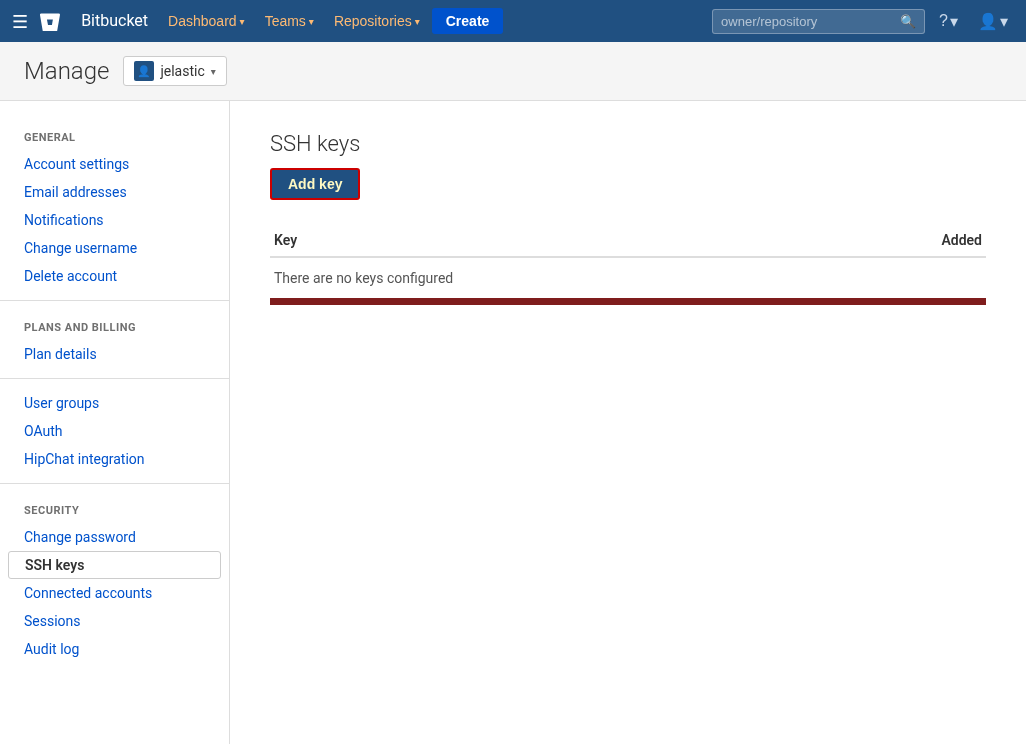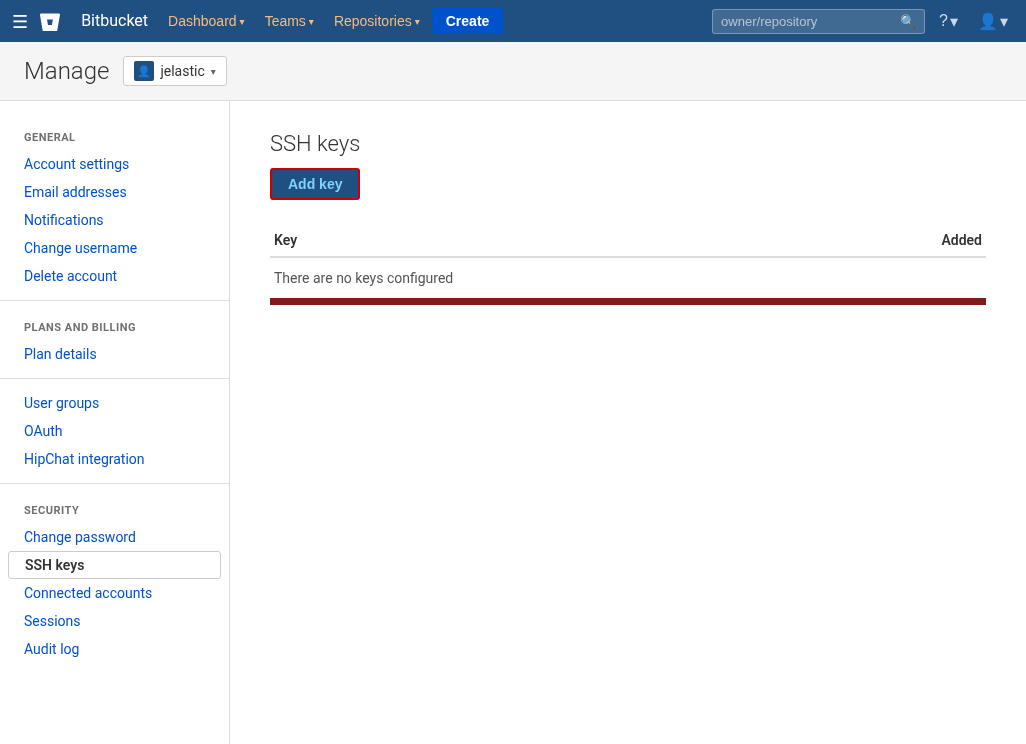--- a/index.html
+++ b/index.html
@@ -189,21 +189,21 @@
     .content-description {
       font-size: 14px;
       color: #333;
       margin-bottom: 20px;
       line-height: 1.5;
     }
     .content-description a { color: #0052cc; text-decoration: none; }
 
     .add-key-btn {
       background: #205081;
-      color: #7dd3fc;
+      color: #fef9c3;
       border: 2px solid #c00;
       border-radius: 3px;
       padding: 6px 16px;
       font-size: 14px;
       font-weight: 600;
       cursor: pointer;
       margin-bottom: 24px;
     }
 
     

